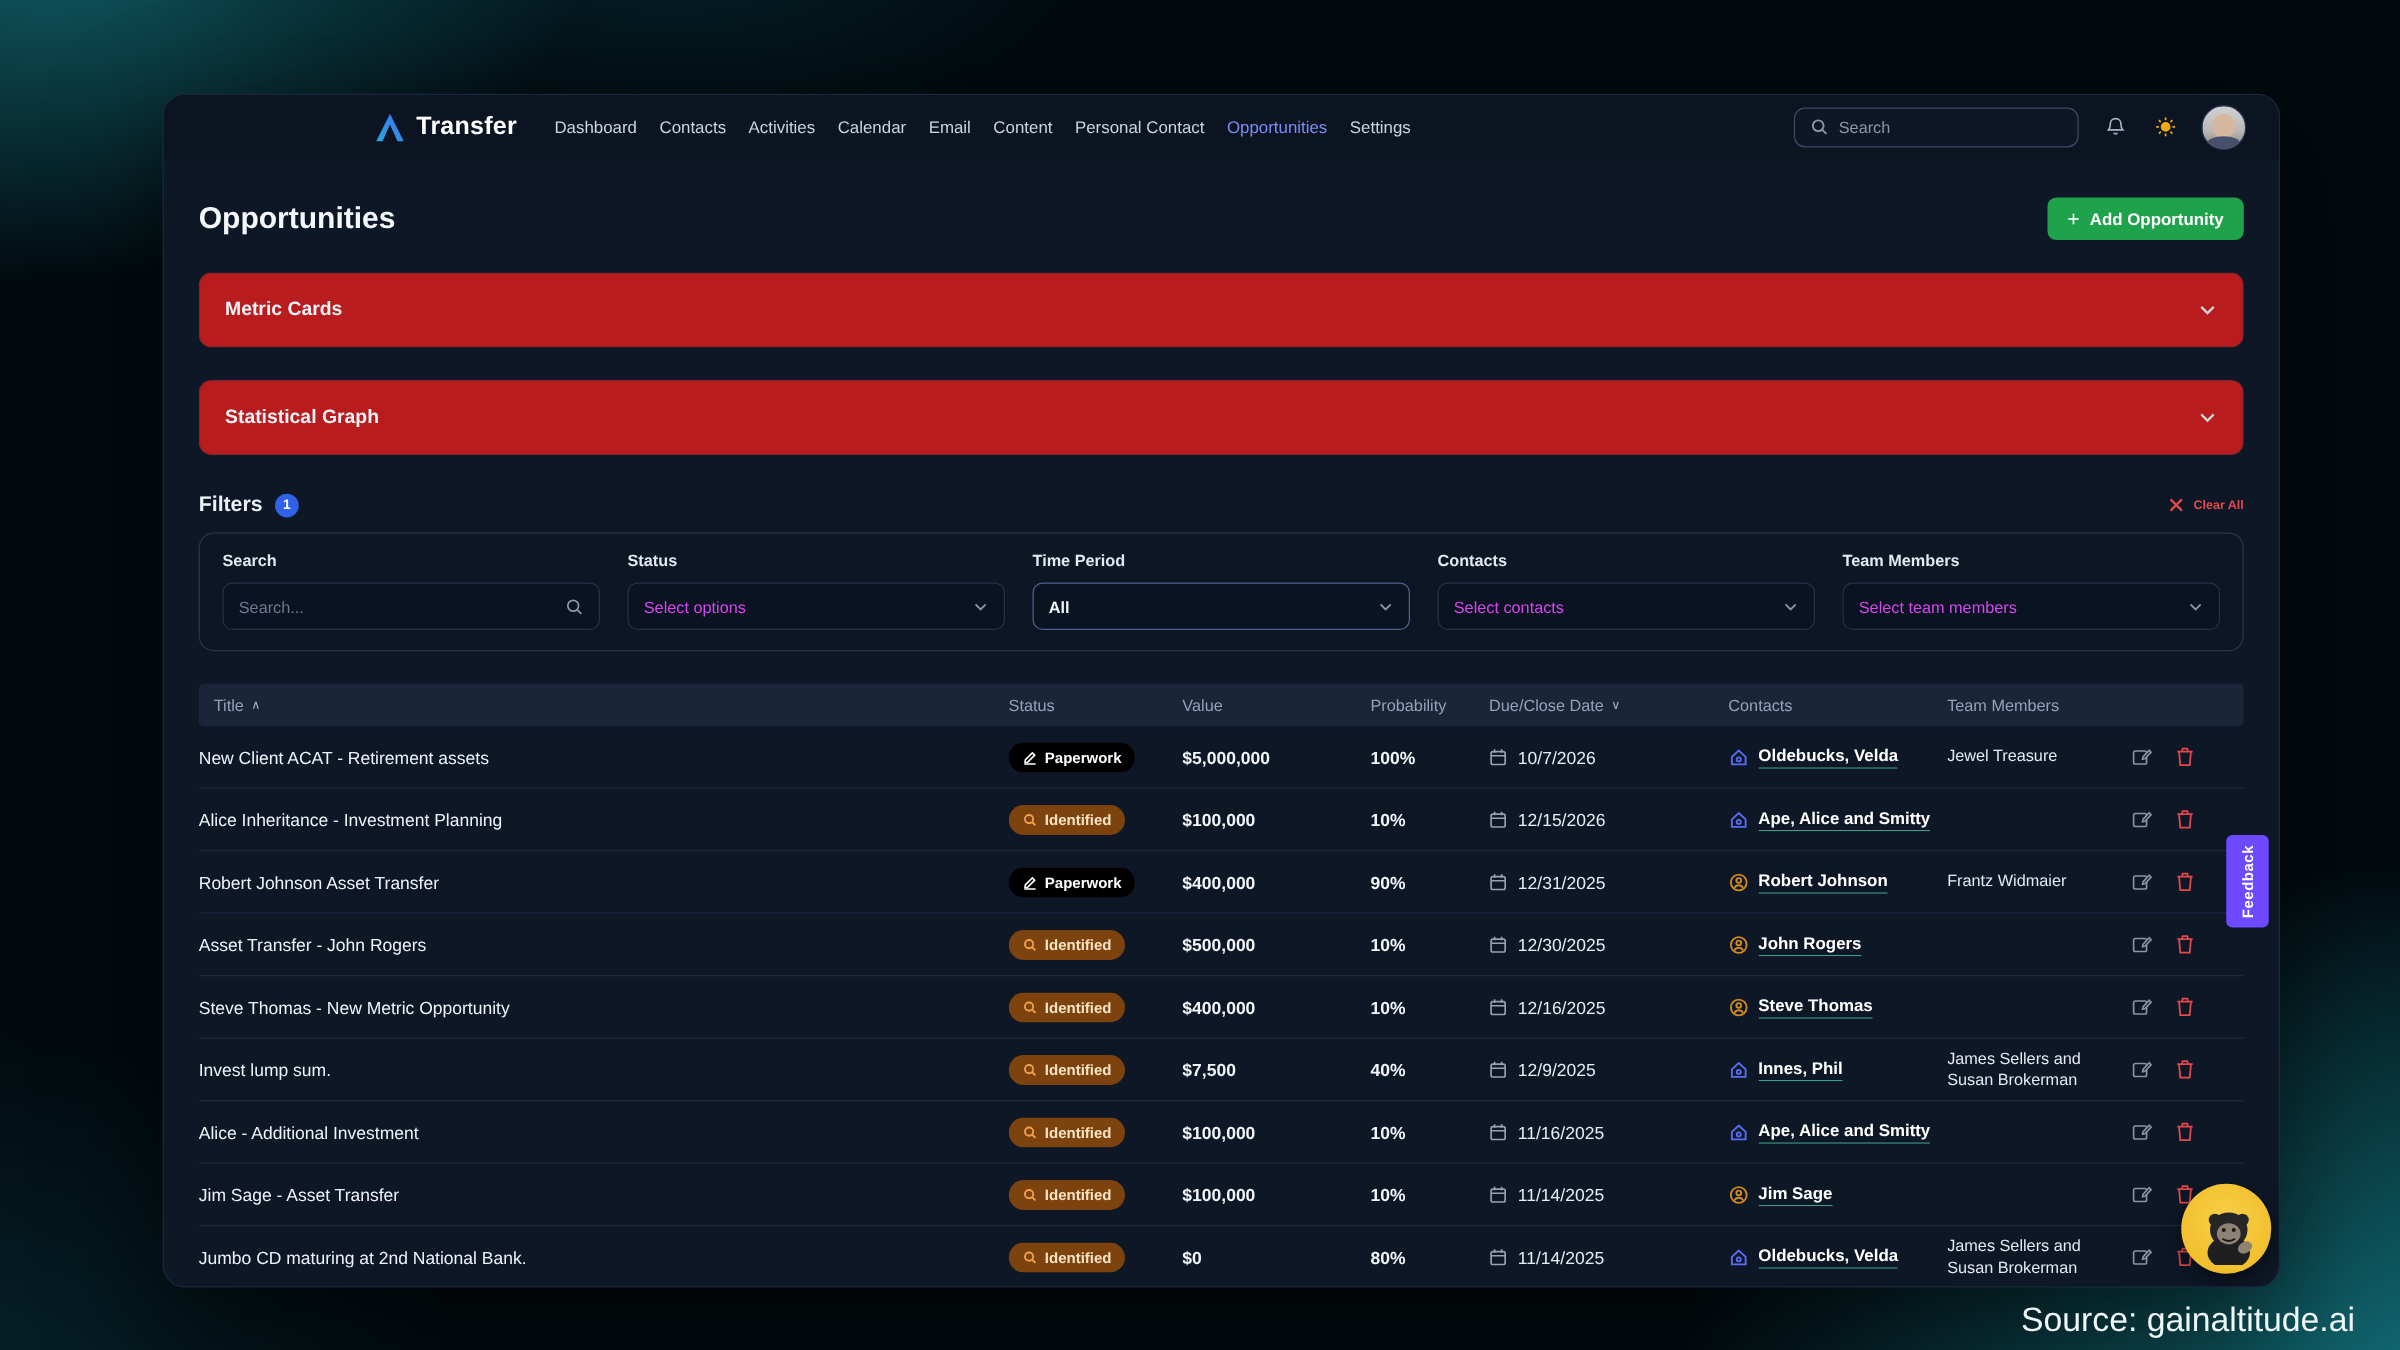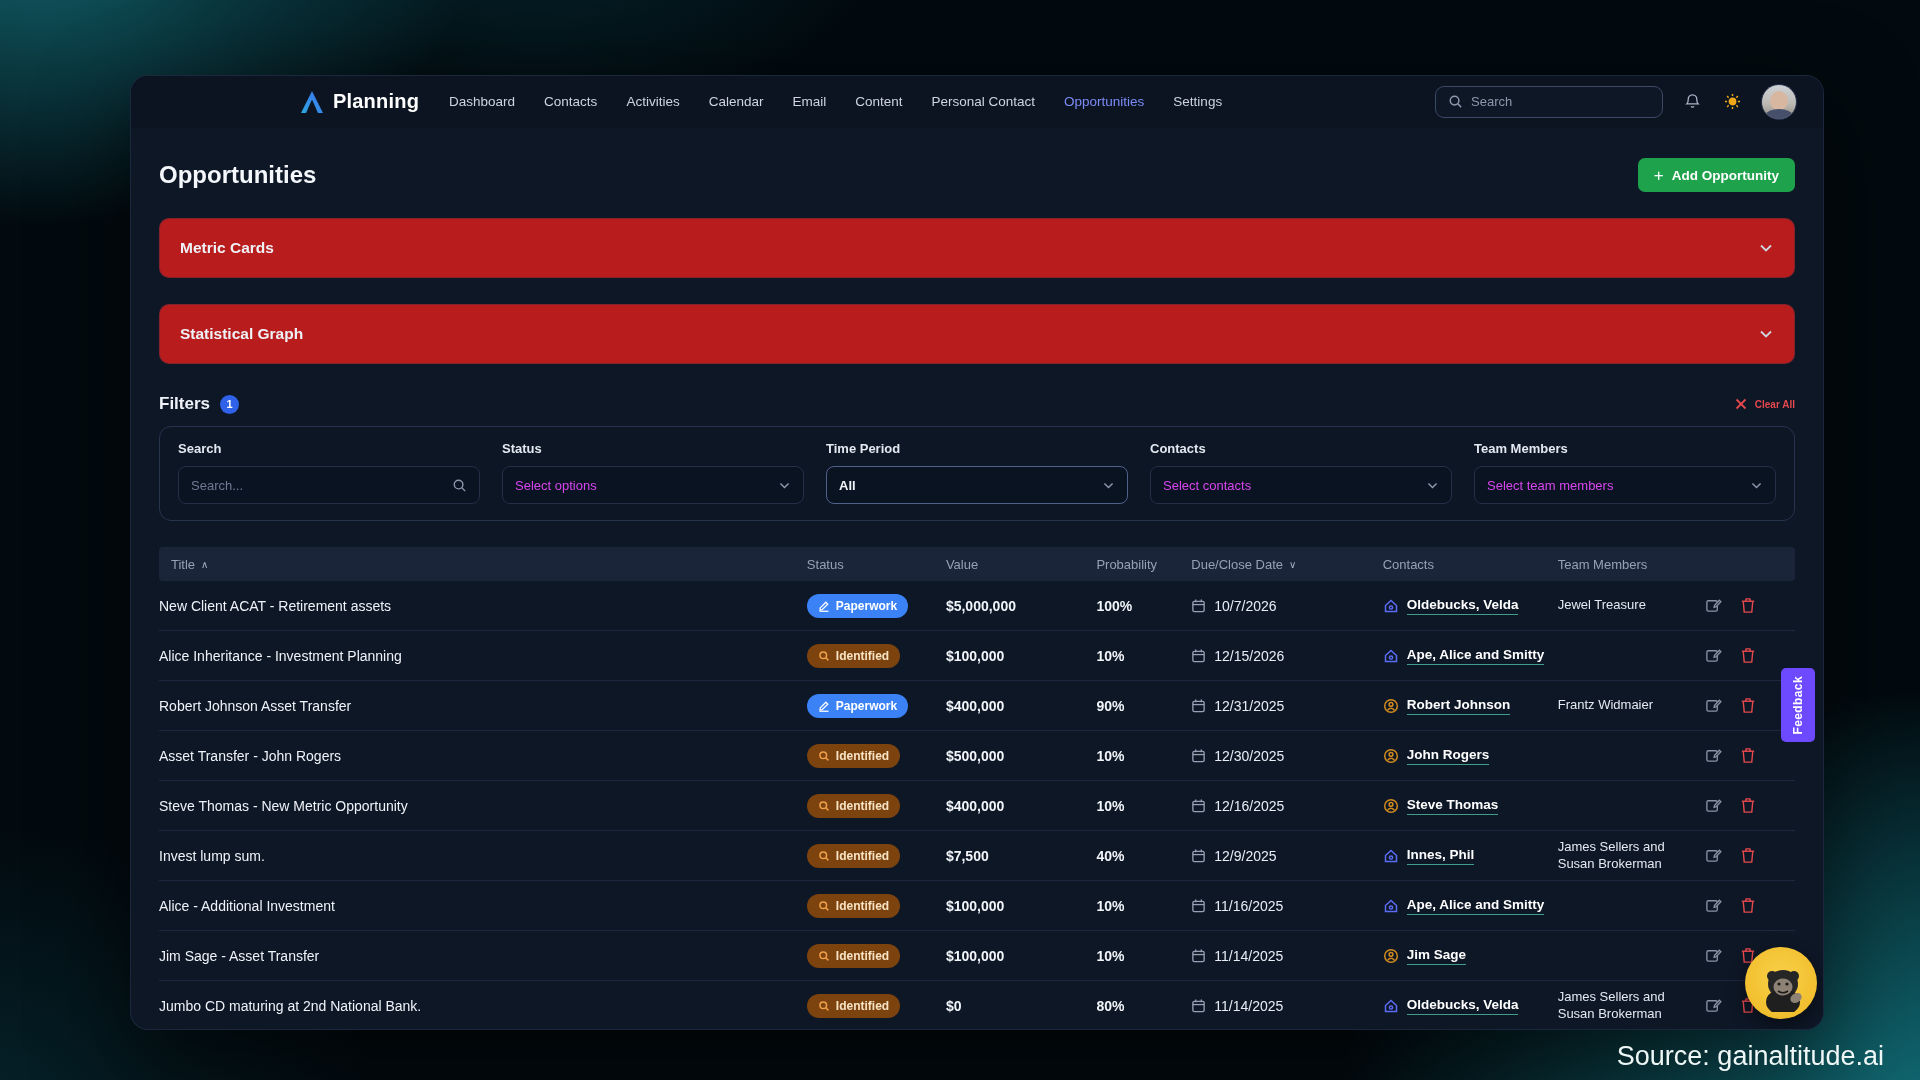--- a/index.html
+++ b/index.html
@@ -24,21 +24,21 @@
     border:1px solid rgba(40,56,84,.5);
   }
 
   
   .navbar {
     height:52px; background:#0c1421; border-bottom:1px solid #16203300;
     display:flex; align-items:center; padding:0 26px 0 168px;
   }
   .brand { display:flex; align-items:center; gap:8px; margin-right:30px; }
   .brand-name { font-size:20px; font-weight:bold; color:#fff; letter-spacing:.2px; }
-  .nav-links { display:flex; align-items:center; gap:29px; }
+  .nav-links { display:flex; align-items:center; gap:18px; }
   .nav-link { font-size:13.5px; color:#cdd4e0; cursor:pointer; white-space:nowrap; }
   .nav-link.active { color:#7c8cf9; }
   .nav-right { margin-left:auto; display:flex; align-items:center; gap:18px; }
   .searchbox {
     width:228px; height:32px; border:1px solid #3c4a66; border-radius:9px;
     background:rgba(20,30,50,.35); display:flex; align-items:center; gap:8px; padding:0 12px;
   }
   .searchbox input {
     background:transparent; border:none; outline:none; color:#dfe5ef;
     font-size:13px; width:100%; font-family:"Liberation Sans", sans-serif;
@@ -112,21 +112,21 @@
   .thead .hcell { display:flex; align-items:center; gap:6px; padding-right:8px; }
   .thead .hcell:first-child { padding-left:12px; }
   .sort-caret { font-size:10px; color:#a6b0c4; }
   .trow { height:50px; border-bottom:1px solid #1d2840; font-size:14px; }
   .cell { padding-right:10px; overflow:hidden; }
   .cell.title { padding-left:0; color:#eff3f9; }
   .pill {
     display:inline-flex; align-items:center; gap:6px; height:24px; border-radius:12px;
     padding:0 11px; font-size:12px; font-weight:bold;
   }
-  .pill.paperwork { background:#3b82f6; color:#fff; }
+  .pill.paperwork { background:#000000; color:#fff; }
   .pill.identified { background:#7c430f; color:#f8e4c4; }
   .cell.value, .cell.prob { font-weight:bold; color:#f2f5fa; }
   .cell.date { display:flex; align-items:center; gap:8px; color:#e8edf5; }
   .cell.contact { display:flex; align-items:center; gap:8px; }
   .contact-name {
     font-size:13.5px; font-weight:bold; color:#fff; border-bottom:1px solid #3e9d8b;
     padding-bottom:2px; cursor:pointer; white-space:nowrap;
   }
   .cell.team { font-size:13px; line-height:1.25; color:#e4e9f2; }
   .cell.actions { display:flex; align-items:center; gap:18px; justify-content:flex-start; }
@@ -163,21 +163,21 @@
           <defs>
               <linearGradient id="lg" x1="0" y1="1" x2="1" y2="0">
             <stop offset="0" stop-color="#2aa8e0"></stop>
                 <stop offset="1" stop-color="#3f6df0"></stop>
           </linearGradient>
             </defs>
           <path d="M13 2 L24 24 L19 24 L13 11 L7 24 L2 24 Z" fill="url(#lg)"></path>
           <path d="M13 11 L17 20 L9 20 Z" fill="#0c1421"></path>
         </svg>
       </span>
-      <span class="brand-name">Planning</span>
+      <span class="brand-name">Transfer</span>
     </div>
     <div class="nav-links">
       <span class="nav-link">Dashboard</span>
       <span class="nav-link">Contacts</span>
       <span class="nav-link">Activities</span>
       <span class="nav-link">Calendar</span>
       <span class="nav-link">Email</span>
       <span class="nav-link">Content</span>
       <span class="nav-link">Personal Contact</span>
       <span class="nav-link active">Opportunities</span>

